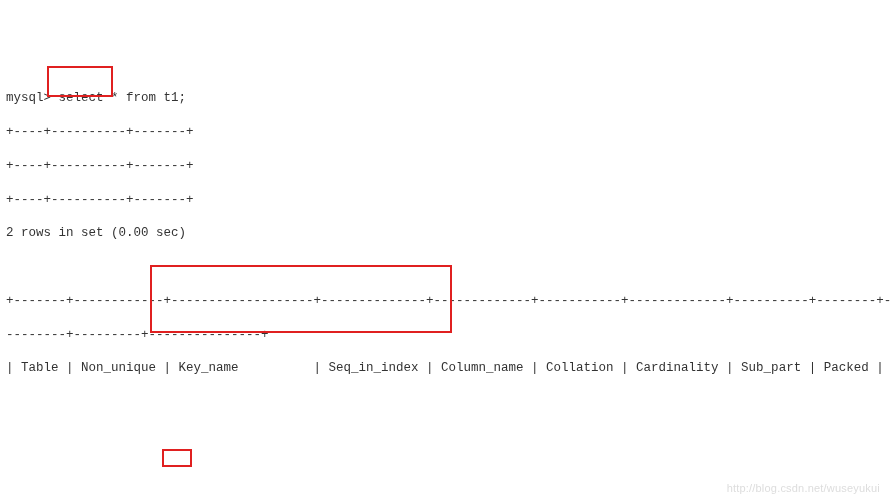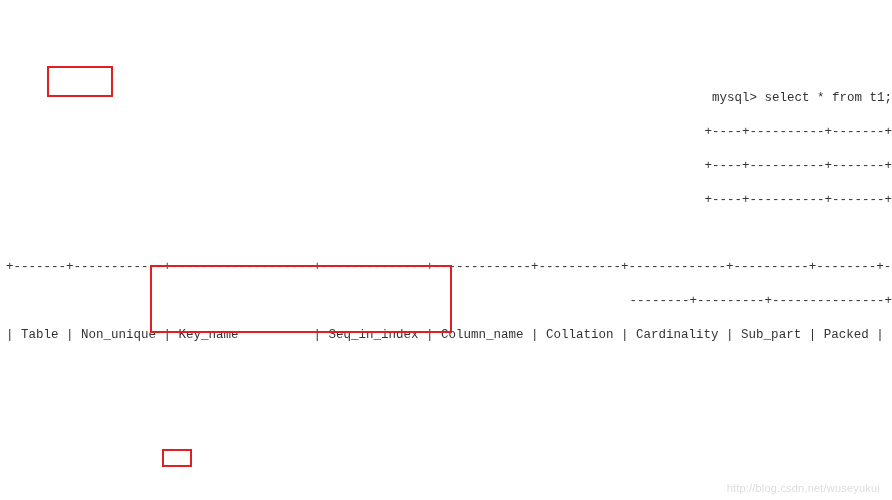--- a/index.html
+++ b/index.html
@@ -9,21 +9,21 @@
     line-height: 1.35;
     color: #333;
     background: #fff;
     padding: 6px 0 0 6px;
     width: 892px;
     height: 500px;
     position: relative;
     white-space: pre;
   }
   .term { position: relative; }
-  .line { white-space: pre; text-align: right; }
+  .line { white-space: pre; }
   .redbox {
     position: absolute;
     border: 2px solid #e02020;
     pointer-events: none;
   }
   .watermark {
     position: absolute;
     right: 12px;
     bottom: 4px;
     font-family: Arial, sans-serif;
@@ -35,20 +35,21 @@
 </head>
 <body>
 
 
 
 <div class="term">
 <div class="line"><span>mysql&gt; </span><span>select * from t1;</span></div>
 <div class="line">+----+----------+-------+</div>
 <div class="line">+----+----------+-------+</div>
 <div class="line">+----+----------+-------+</div>
+<div class="line">2 rows in set (0.00 sec)</div>
 <div class="line"> </div>
 <div class="line">+-------+------------+-------------------+--------------+-------------+-----------+-------------+----------+--------+------+-----</div>
 <div class="line">--------+---------+---------------+</div>
 <div class="line">| Table | Non_unique | Key_name          | Seq_in_index | Column_name | Collation | Cardinality | Sub_part | Packed | Null | Ind</div>
 
 
 
 
 
 

